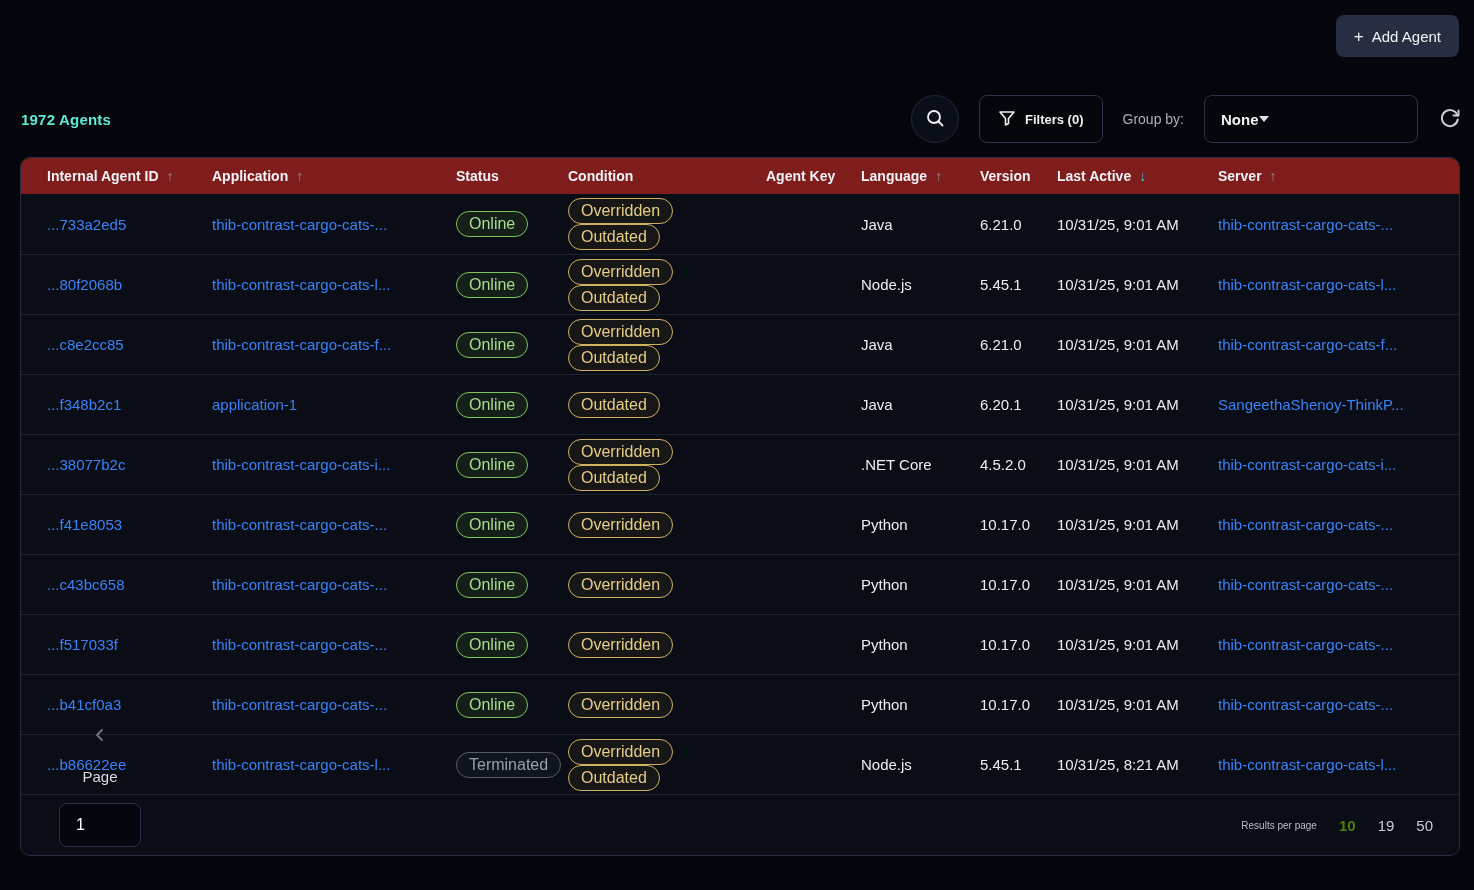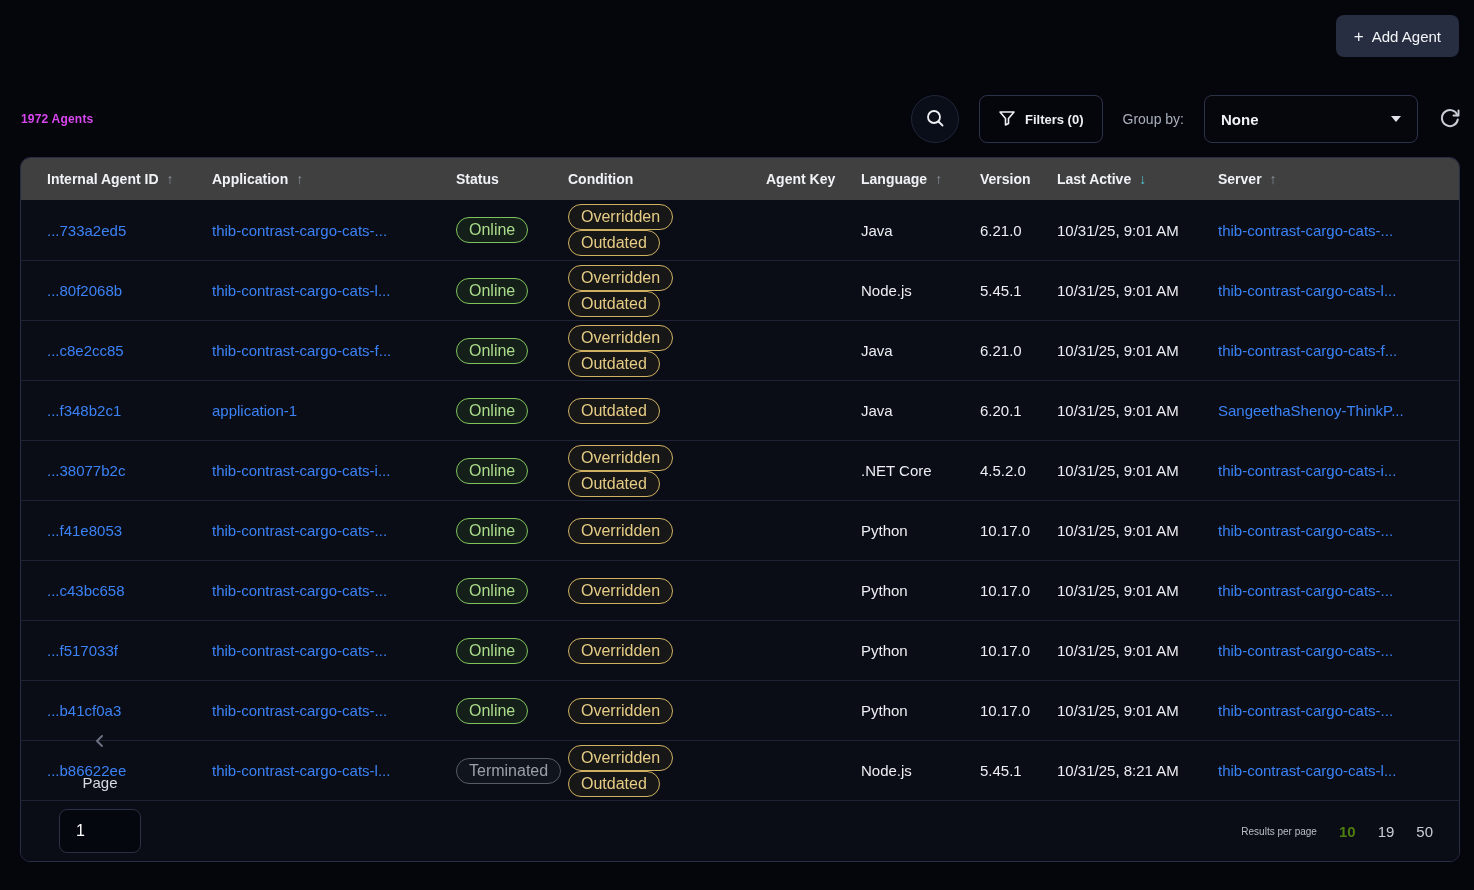--- a/index.html
+++ b/index.html
@@ -17,57 +17,57 @@
     height:42px; padding:0 18px; font-size:15px; font-family:inherit;
     display:flex; align-items:center; gap:8px; cursor:pointer;
   }
   .btn-add .plus { font-size:17px; line-height:1; }
 
   
   .toolbar {
     display:flex; align-items:center; justify-content:space-between;
     margin-top:38px; padding:0 12px 0 21px; height:48px;
   }
-  .page-title { font-size:12px; font-weight:700; color:#d946ef; letter-spacing:.2px; }
+  .page-title { font-size:15px; font-weight:700; color:#5eead4; letter-spacing:.2px; }
   .controls { display:flex; align-items:center; gap:20px; }
   .search-btn {
     width:48px; height:48px; border-radius:50%;
     border:1px solid #20263a; background:#0a0e19;
     display:flex; align-items:center; justify-content:center; cursor:pointer;
   }
   .filters-btn {
     height:48px; border:1px solid #2c3349; border-radius:8px; background:transparent;
     color:#eef0f4; font-size:13px; font-weight:600; font-family:inherit;
     display:flex; align-items:center; gap:9px; padding:0 18px; cursor:pointer;
   }
   .group-label { color:#a9afbc; font-size:14px; }
   .select {
     width:214px; height:48px; border:1px solid #2c3349; border-radius:8px;
-    display:flex; align-items:center; justify-content:space-between;
+    display:flex; align-items:center; justify-content:flex-start;
     padding:0 16px; color:#f0f2f6; font-size:15px; font-weight:600;
     background:#05070d; cursor:pointer;
   }
   .caret-down {
     width:0; height:0; border-left:5px solid transparent;
     border-right:5px solid transparent; border-top:6px solid #dfe2e8;
   }
   .refresh-btn { background:none; border:none; cursor:pointer; display:flex; align-items:center; }
 
   
   .table-card {
     margin:14px 14px 0 20px; width:1440px;
     border:1px solid #272e45; border-radius:10px;
     background:#090c15; overflow:hidden;
   }
   .grid-cols {
     display:grid;
     grid-template-columns:165px 244px 112px 198px 95px 119px 77px 161px 1fr;
     padding-left:26px; align-items:center;
   }
-  .thead { background:#404040; height:42px; color:#f0f2f6; font-size:14px; font-weight:700; }
+  .thead { background:#7f1d1d; height:36px; color:#f0f2f6; font-size:14px; font-weight:700; }
   .th { display:flex; align-items:center; gap:8px; cursor:pointer; }
   .sort { font-size:14px; color:#8a90a0; font-weight:400; }
   .sort.active { color:#4cc4d4; }
 
   .tr { height:60px; border-top:1px solid #1d2332; font-size:15px; background:#0a0d16; }
   .tr:first-child { border-top:none; }
   .link { color:#3b82f6; text-decoration:none; cursor:pointer; }
   .cell-plain { color:#eceef2; }
 
   .badge {

